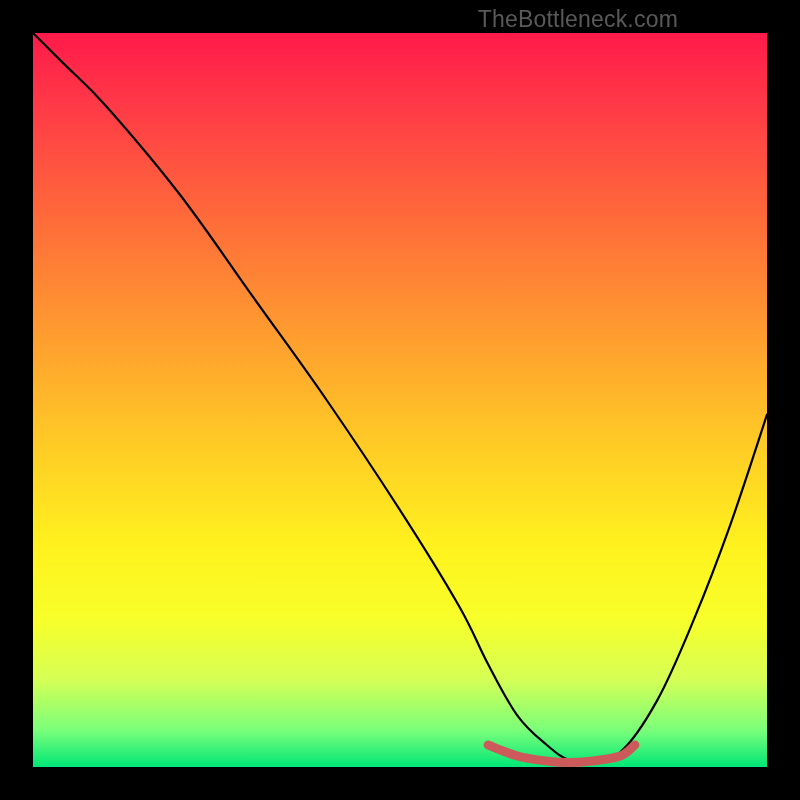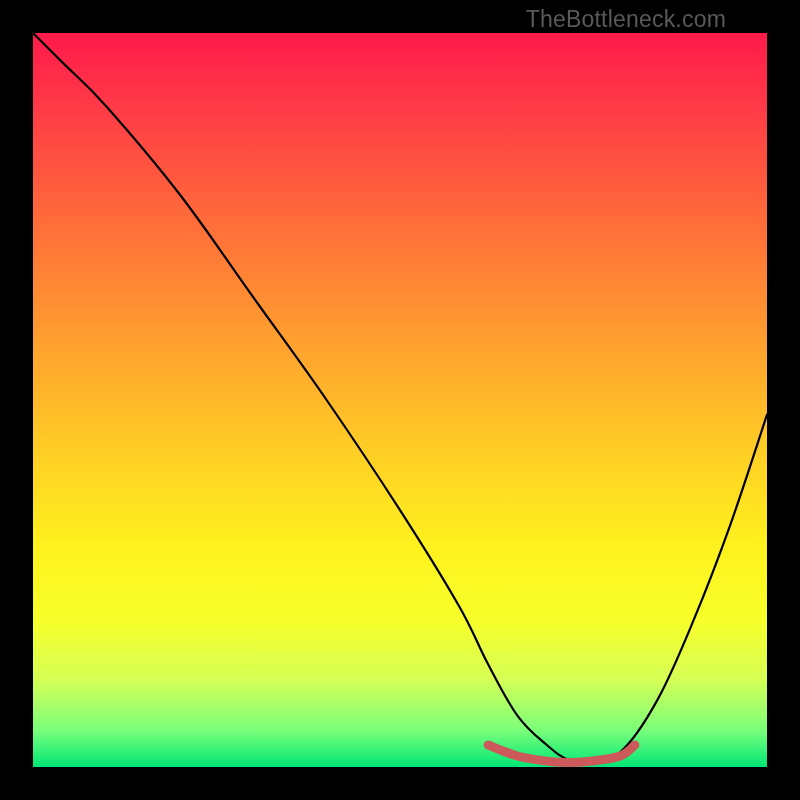--- a/index.html
+++ b/index.html
@@ -9,21 +9,20 @@
     height: 800px;
     background: #000;
     overflow: hidden;
     font-family: Arial, Helvetica, sans-serif;
   }
   .frame {
     position: relative;
     width: 692px;
     height: 800px;
     background: #000;
-    padding-left: 48px;
   }
   .plot-area {
     position: absolute;
     left: 33px;
     top: 33px;
     width: 734px;
     height: 734px;
     background: linear-gradient(
       to bottom,
       #ff1a4a 0%,

